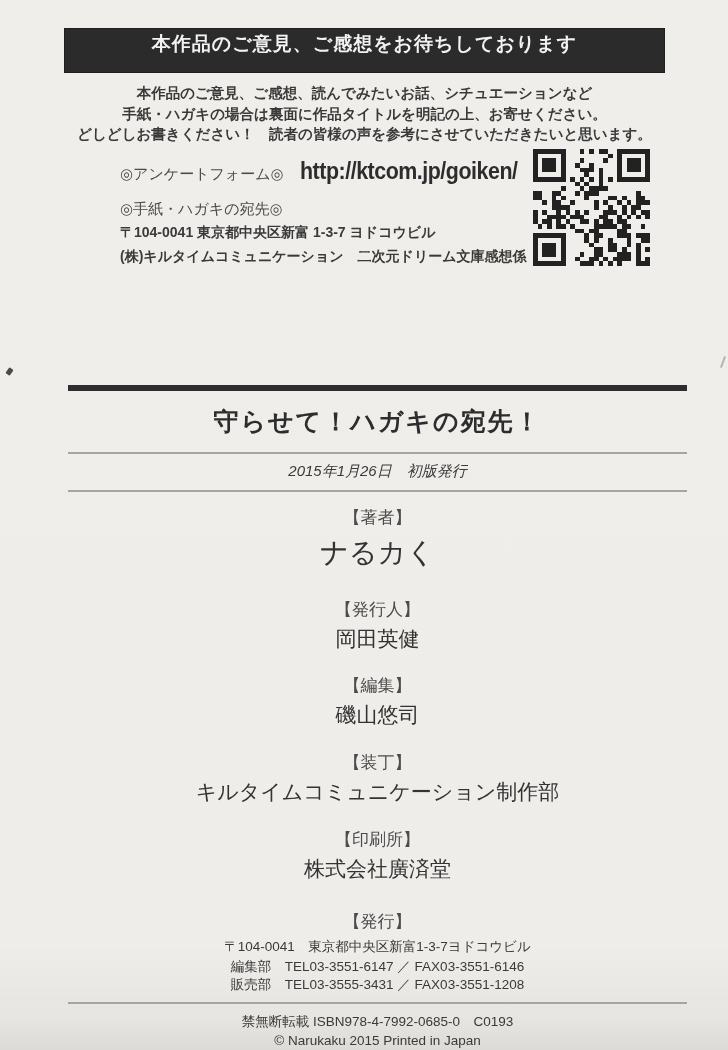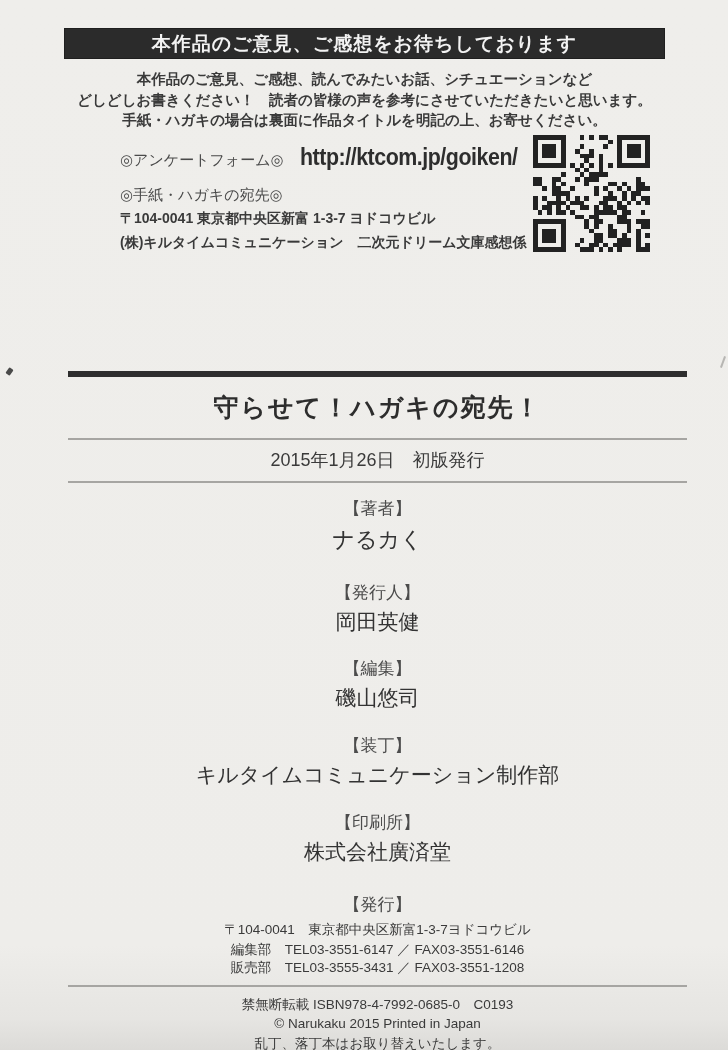--- a/index.html
+++ b/index.html
@@ -13,21 +13,21 @@
   .sheet {
     position: relative;
     width: 728px; height: 1050px;
     overflow: hidden;
     background: linear-gradient(180deg, #efeeeb 0%, #eeedea 90%, #e6e5e2 97%, #dcdbd8 100%);
   }
 
   
   .top-section { margin-left: 64px; width: 601px; padding-top: 28px; }
   .banner {
-    height: 31px; line-height: 31px;
+    height: 45px; line-height: 31px;
     background: #2b2b2b; color: #f2f2f2;
     text-align: center; font-size: 19px; font-weight: bold; letter-spacing: 1px;
     box-shadow: 0 0 0 1px #1f1f1f inset;
   }
   .para { margin-top: 10px; text-align: center; font-size: 14.5px; line-height: 20.5px; font-weight: bold; color: #3a3a3a; }
   .contact { position: relative; margin-top: 13px; padding-left: 56px; min-height: 112px; }
   .form-row { font-size: 15px; color: #4a4a4a; white-space: nowrap; }
   .survey-url {
     display: inline-block; margin-left: 16px;
     font-size: 23px; font-weight: bold; color: #2d2d2d;
@@ -38,27 +38,27 @@
   .addr { font-size: 14px; line-height: 21px; margin-top: 3px; color: #3a3a3a; font-weight: bold; }
   .qr { position: absolute; top: -9px; right: 15px; width: 117px; height: 117px; }
   .qr svg { width: 100%; height: 100%; fill: #222; shape-rendering: crispEdges; }
 
   
   .mid-section { margin: 115px 0 0 68px; width: 619px; }
   .rule-thick { height: 6px; background: #2e2e2e; }
   .book-title { margin-top: 14px; text-align: center; font-size: 25px; font-weight: 900; letter-spacing: 2px; color: #2d2d2d; }
   .rule-thin { height: 0; border-top: 2px solid #a6a5a2; }
   .rt1 { margin-top: 14px; }
-  .date-line { text-align: center; font-size: 18px; padding: 8px 0 9px; color: #3a3a3a; }
+  .date-line { text-align: center; font-size: 15px; padding: 8px 0 9px; color: #3a3a3a; font-style: italic; }
 
   .entries { text-align: center; }
   .entry-label { font-size: 17px; color: #4c4c4c; }
   .entry-value { font-size: 21px; margin-top: 4px; color: #333; }
   .entry-author { margin-top: 14px; }
-  .entry-author .entry-value { font-size: 22px; margin-top: 5px; }
+  .entry-author .entry-value { font-size: 28px; margin-top: 5px; }
   .entry-hakkonin { margin-top: 26px; }
   .entry-henshu  { margin-top: 21px; }
   .entry-sotei   { margin-top: 22px; }
   .entry-insatsu { margin-top: 22px; }
 
   .publisher { text-align: center; margin-top: 27px; }
   .pub-name { font-size: 19.5px; margin-top: 4px; color: #333; }
   .pub-addr { font-size: 13.5px; margin-top: 5px; color: #3a3a3a; }
   .pub-phones { display: inline-block; text-align: left; font-size: 13.5px; line-height: 18.5px; margin-top: 2px; color: #3a3a3a; }
   .rt2 { margin-top: 7px; }
@@ -81,22 +81,22 @@
 </head>
 <body>
 
 <div class="sheet">
 
   <div class="top-section">
     <div class="banner">本作品のご意見、ご感想をお待ちしております</div>
 
     <div class="para">
       <div>本作品のご意見、ご感想、読んでみたいお話、シチュエーションなど</div>
+      <div>手紙・ハガキの場合は裏面に作品タイトルを明記の上、お寄せください。</div>
       <div>どしどしお書きください！　読者の皆様の声を参考にさせていただきたいと思います。</div>
-      <div>手紙・ハガキの場合は裏面に作品タイトルを明記の上、お寄せください。</div>
     </div>
 
     <div class="contact">
       <div class="form-row">
         <span>◎アンケートフォーム◎</span><span class="survey-url">http://ktcom.jp/goiken/</span>
       </div>
       <div class="mail-label">◎手紙・ハガキの宛先◎</div>
       <div class="addr">〒104-0041 東京都中央区新富 1-3-7 ヨドコウビル</div>
       <div class="addr">(株)キルタイムコミュニケーション　二次元ドリーム文庫感想係</div>
 

